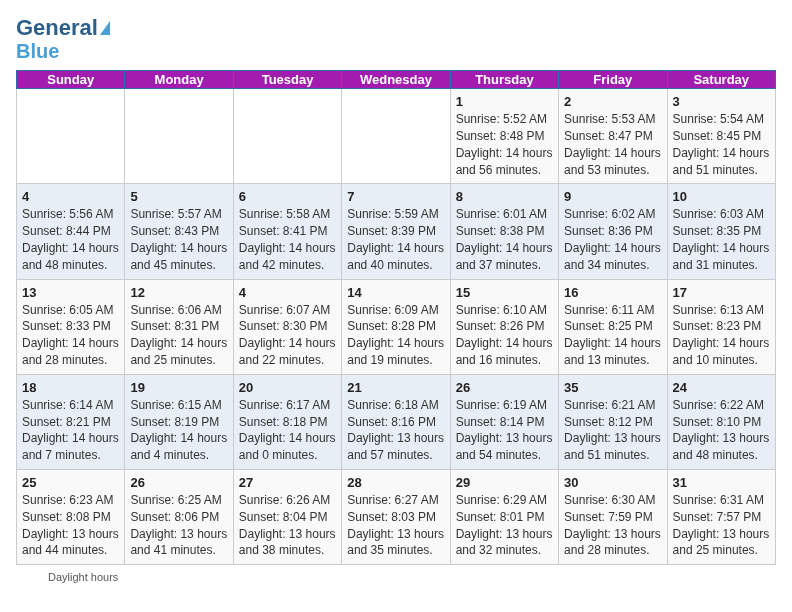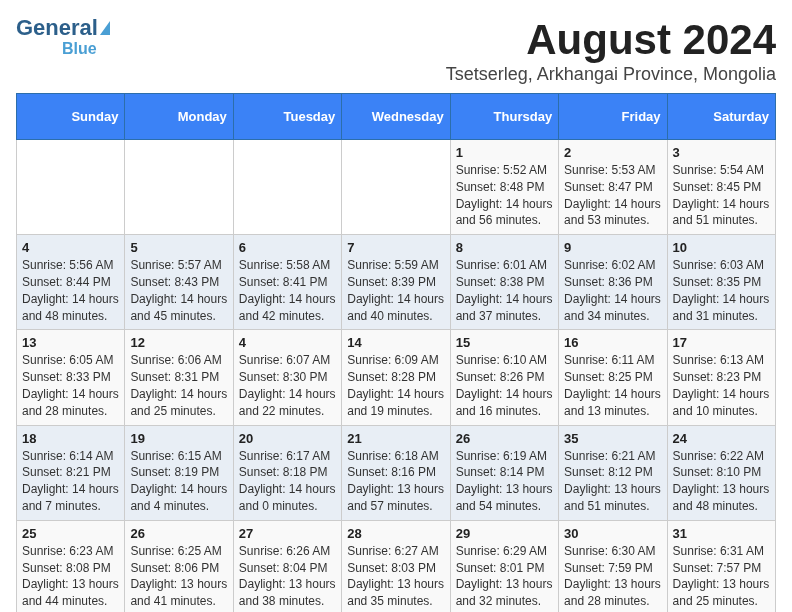--- a/index.html
+++ b/index.html
@@ -47,26 +47,26 @@
     .subtitle {
       font-size: 18px;
       color: #444;
     }
     .calendar {
       width: 100%;
       border-collapse: collapse;
       font-size: 11px;
     }
     .calendar thead tr th {
-      background-color: #3b82f6;
+      background-color: #a21caf;
       color: #fff;
       font-size: 13px;
       font-weight: bold;
-      padding: 15px 6px;
-      text-align: right;
+      padding: 1px 6px;
+      text-align: center;
       border: 1px solid #2c6eab;
     }
     .calendar tbody tr td {
       border: 1px solid #ccc;
       vertical-align: top;
       padding: 5px 5px;
       width: calc(100% / 7);
       min-height: 80px;
       height: 80px;
       background: #fff;
@@ -102,25 +102,21 @@
   </style>
 </head>
 <body>
 
 <div class="header-area">
   <div class="logo">
     <div style="display:flex; align-items:center;">
       <span class="logo-text">General</span>
       <span class="logo-triangle"></span>
     </div>
-    <span class="logo-text" style="color:#4a9fd4; font-size:16px;margin-left:46px;">Blue</span>
-  </div>
-  <div class="title-area">
-    <div class="main-title">August 2024</div>
-    <div class="subtitle">Tsetserleg, Arkhangai Province, Mongolia</div>
+    <span class="logo-text" style="color:#4a9fd4; font-size:20px;">Blue</span>
   </div>
 </div>
 
 <table class="calendar">
   <thead>
     <tr>
     <th>Sunday</th>
         <th>Monday</th>
         <th>Tuesday</th>
         <th>Wednesday</th>

